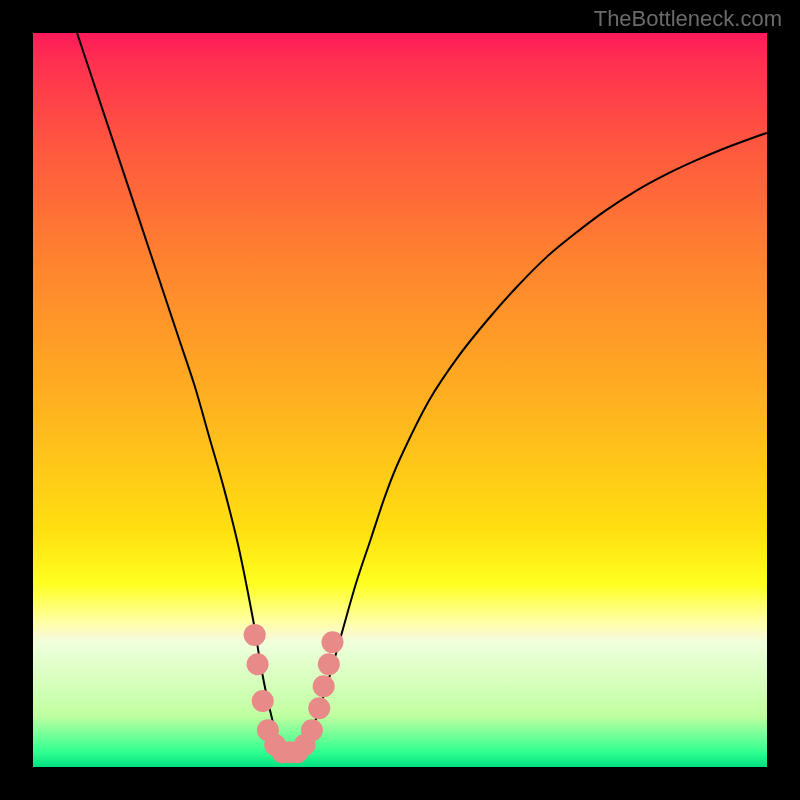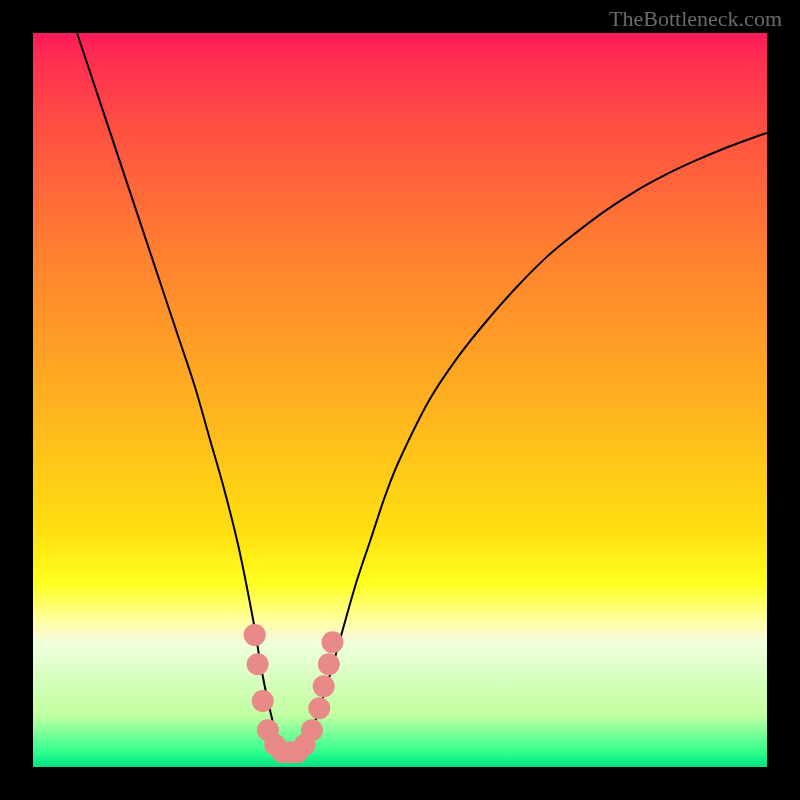--- a/index.html
+++ b/index.html
@@ -12,21 +12,20 @@
     font-family: Arial, sans-serif;
   }
   .watermark {
     position: absolute;
     top: 6px;
     right: 18px;
     color: #6a6a6a;
     font-size: 22px;
     z-index: 10;
     font-weight: 400;
-    font-family: Liberation Serif, serif;
   }
   .plot-area {
     position: absolute;
     left: 33px;
     top: 33px;
     width: 734px;
     height: 734px;
     background: linear-gradient(to bottom,
       #ff1a5b 0%,
       #ff3050 4%,

